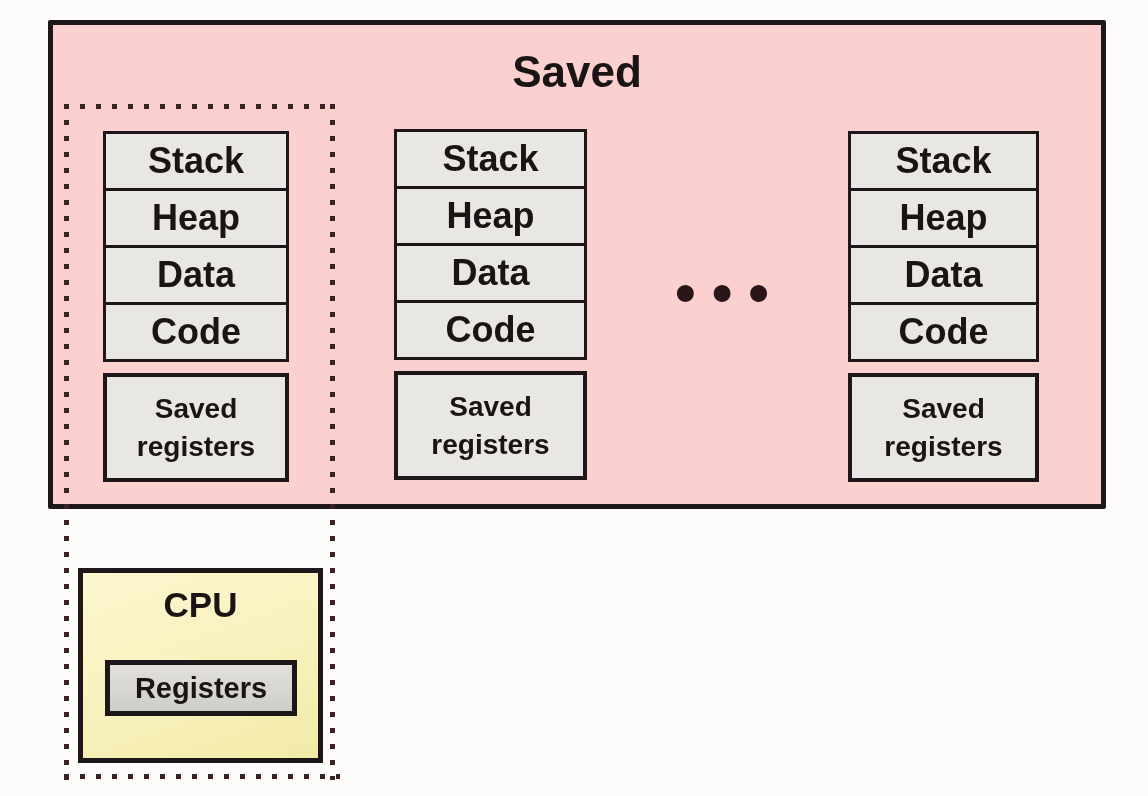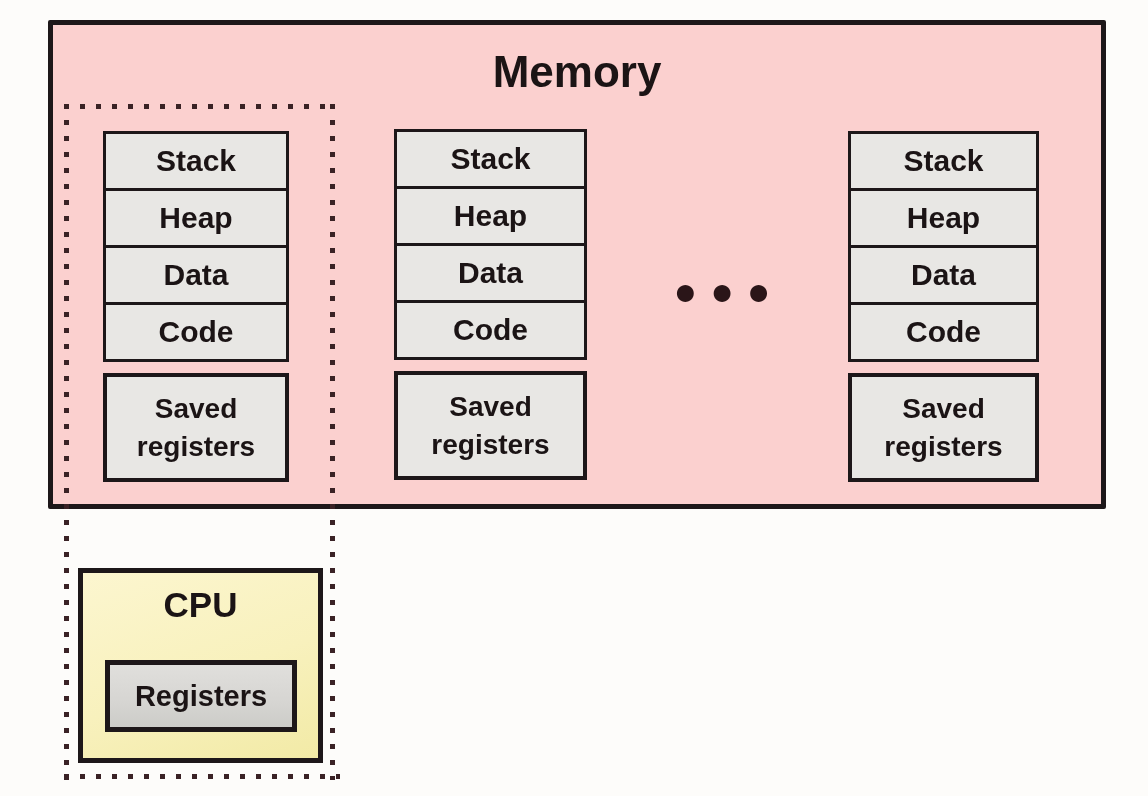--- a/index.html
+++ b/index.html
@@ -54,21 +54,21 @@
   
   .proc-col{position:absolute;display:flex;flex-direction:column;}
   .proc-col-1{left:103px;top:131px;width:186px;}
   .proc-col-2{left:394px;top:129px;width:193px;}
   .proc-col-3{left:848px;top:131px;width:191px;}
   .segment{
     height:60px;
     background:var(--segment-bg);
     border:3px solid var(--box-border);
     display:flex;align-items:center;justify-content:center;
-    font-size:30px;font-weight:bold;
+    font-size:36px;font-weight:bold;
   }
   .segment + .segment{margin-top:-3px;}
   .saved-registers{
     margin-top:11px;height:109px;
     background:var(--segment-bg);
     border:4px solid var(--box-border);
     display:flex;align-items:center;justify-content:center;
     text-align:center;
     font-size:28px;font-weight:bold;line-height:1.35;
     padding:0 14px;
@@ -88,34 +88,34 @@
     position:absolute;left:78px;top:568px;width:245px;height:195px;
     background:linear-gradient(160deg,#fcf6cf 0%,var(--cpu-bg) 55%,#f2eaa6 100%);
     border:5px solid var(--box-border);
     z-index:6;
   }
   .cpu-title{
     margin-top:12px;text-align:center;
     font-size:35px;font-weight:bold;
   }
   .registers-box{
-    position:absolute;left:22px;top:87px;width:192px;height:72px;
+    position:absolute;left:22px;top:87px;width:192px;height:56px;
     background:linear-gradient(180deg,#e0dfdc 0%,var(--registers-bg) 60%,#ccccc8 100%);
     border:5px solid var(--box-border);
     display:flex;align-items:center;justify-content:center;
     font-size:29px;font-weight:bold;
   }
 </style>
 </head>
 <body>
 
 <div class="stage">
 
   <div class="memory-box">
-    <div class="memory-title">Memory</div>
+    <div class="memory-title">Saved</div>
   </div>
 
   <div>
     <div class="dot-h dot-top"></div>
     <div class="dot-h dot-bottom"></div>
     <div class="dot-v dot-left"></div>
     <div class="dot-v dot-right"></div>
   </div>
 
   <div class="proc-col proc-col-1">

